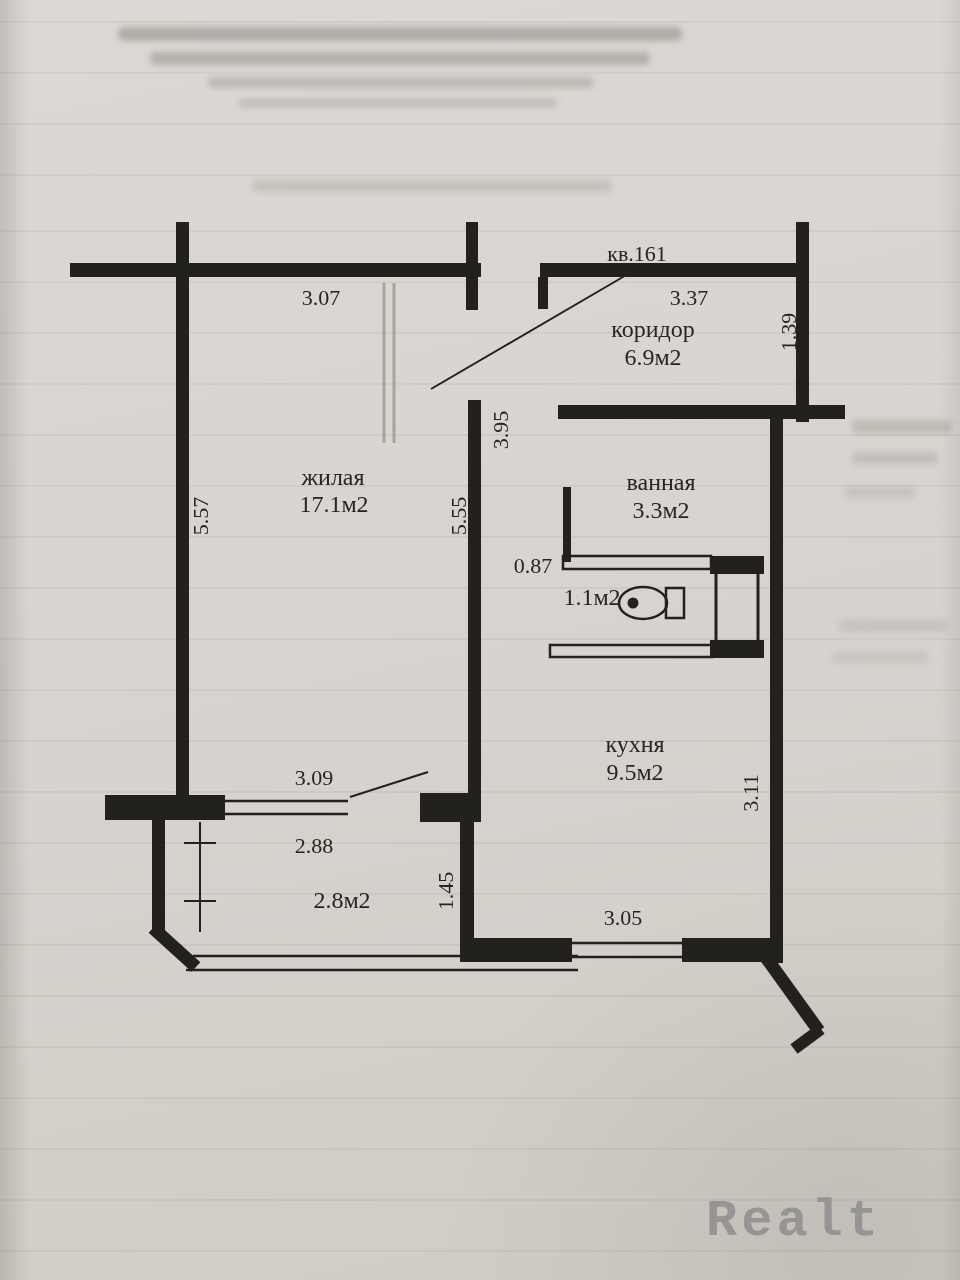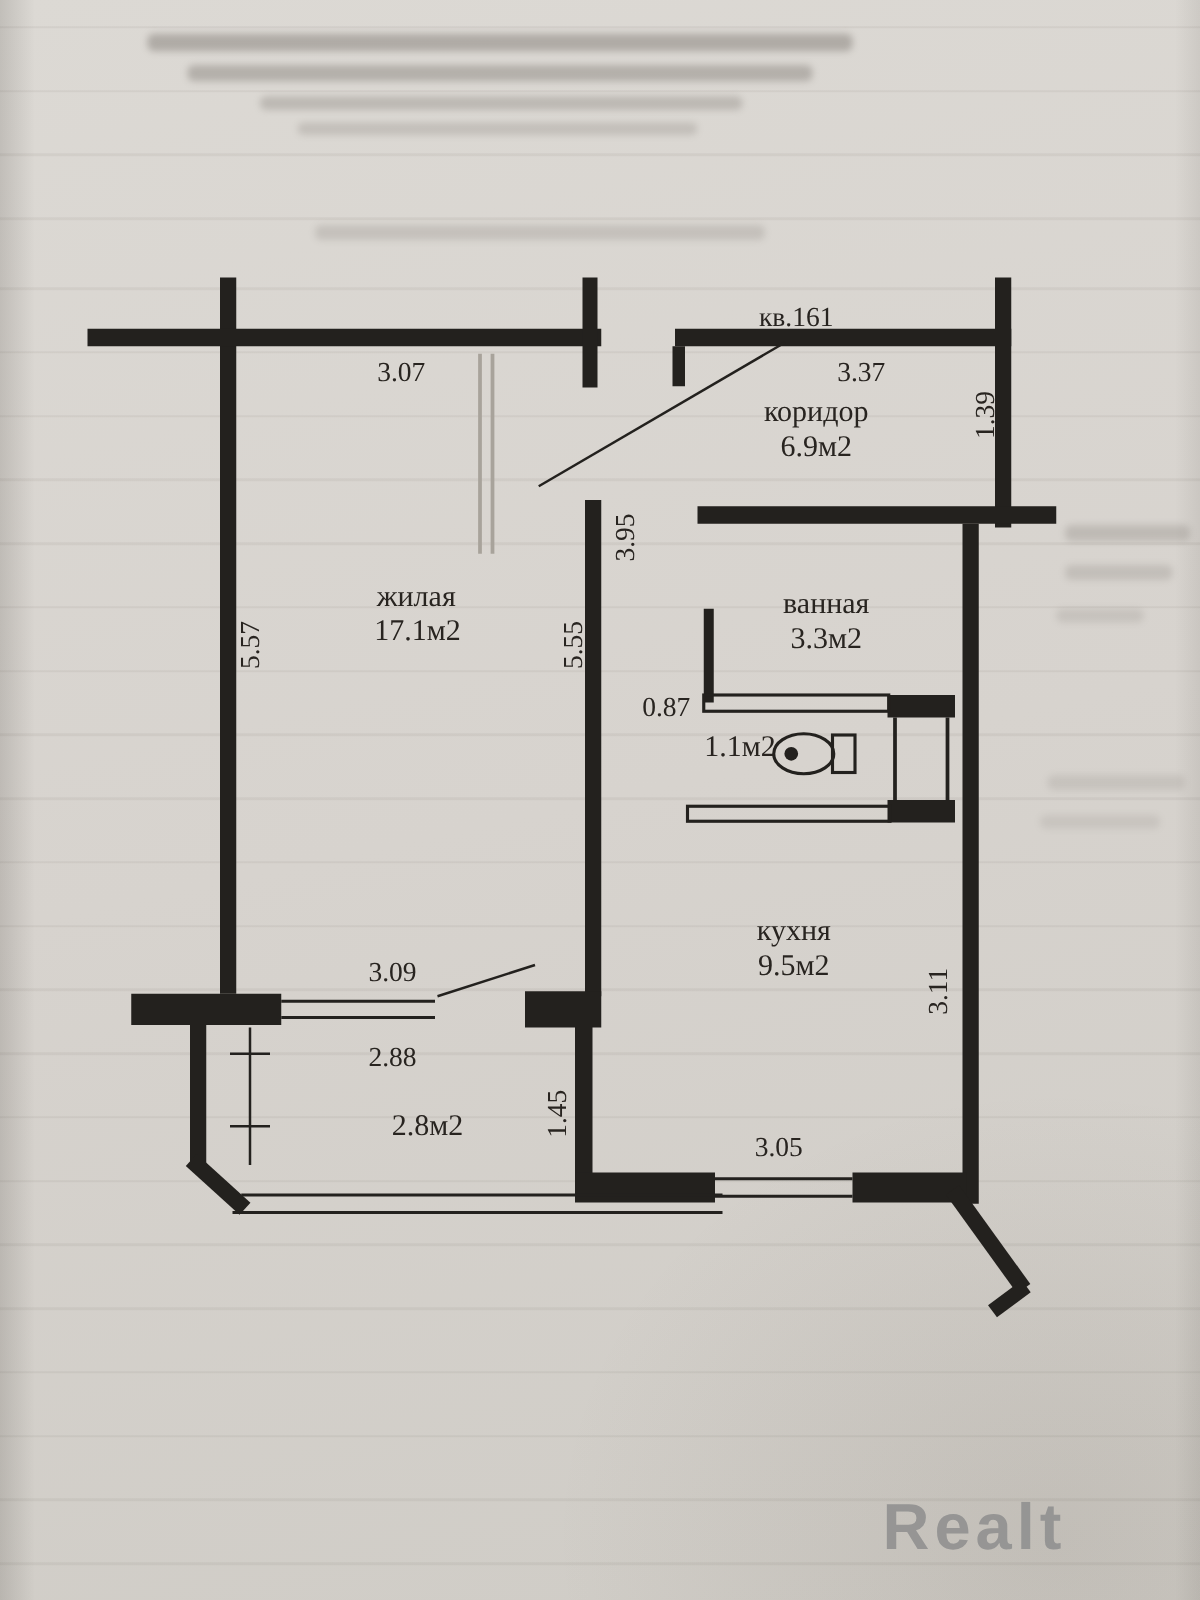--- a/index.html
+++ b/index.html
@@ -27,21 +27,21 @@
   .s10{left:832px;top:652px;width:96px;height:11px;opacity:.13}
 
   .plan{position:absolute;left:0;top:0;}
   .plan text{font-family:"Liberation Serif","DejaVu Serif",serif;fill:#282420;text-anchor:middle;}
   .room{font-size:24px;}
   .dim{font-size:22px;}
   .vert{dominant-baseline:central;}
 
   .watermark{
     position:absolute;left:706px;top:1192px;width:210px;
-    font-family:Liberation Sans, sans-serif;
+    font-family:Liberation Mono, monospace;
     font-weight:700;font-size:52px;letter-spacing:4px;
     color:#8e8e8e;opacity:.85;user-select:none;
   }
 </style>
 </head>
 <body>
 
 <div class="page">
 
   <div class="smudge s1"></div>

